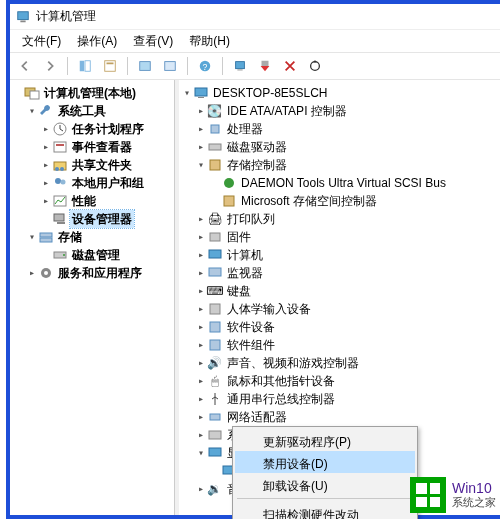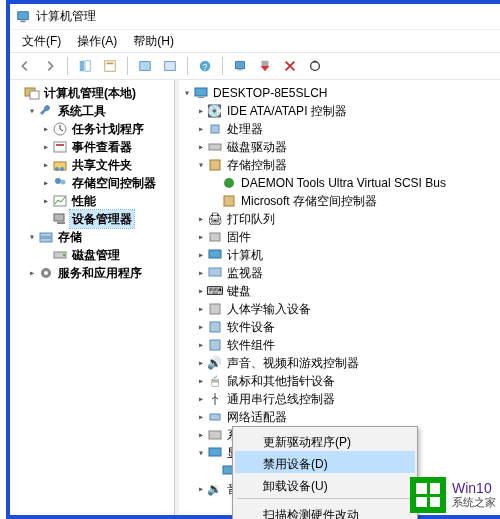--- a/index.html
+++ b/index.html
@@ -46,20 +46,21 @@
           <rect x="2" y="2" width="12" height="9" fill="#5aa7d6" stroke="#2b6fa0"></rect>
           <rect x="5" y="12" width="6" height="2" fill="#888"></rect>
         </svg>
     </span>
     <span>计算机管理</span>
   </div>
 
   <div class="menubar">
     <span>文件(F)</span>
     <span>操作(A)</span>
+    <span>查看(V)</span>
     <span>帮助(H)</span>
   </div>
 
   <div class="toolbar">
     <span class="tb-btn nav-arrow">
         <svg viewBox="0 0 16 16">
           <path d="M10 3 L5 8 L10 13"></path>
         </svg>
       </span>
     <span class="tb-btn nav-arrow">
@@ -177,21 +178,21 @@
           <span class="lbl">共享文件夹</span>
         </div>
       <div class="tree-item ind2">
           <span class="exp">▸</span>
           <span class="icn">
             <svg viewBox="0 0 16 16">
               <circle cx="6" cy="6" r="3" fill="#5a8fc0"></circle>
               <circle cx="11" cy="7" r="2.5" fill="#90b8d8"></circle>
             </svg>
           </span>
-          <span class="lbl">存储空间控制器</span>
+          <span class="lbl">本地用户和组</span>
         </div>
       <div class="tree-item ind2">
           <span class="exp">▸</span>
           <span class="icn">
             <svg viewBox="0 0 16 16">
               <rect x="2" y="3" width="12" height="10" fill="#fff" stroke="#888"></rect>
               <path d="M3 11l3-4 3 2 4-5" stroke="#3a9a3a" fill="none"></path>
             </svg>
           </span>
           <span class="lbl">性能</span>

